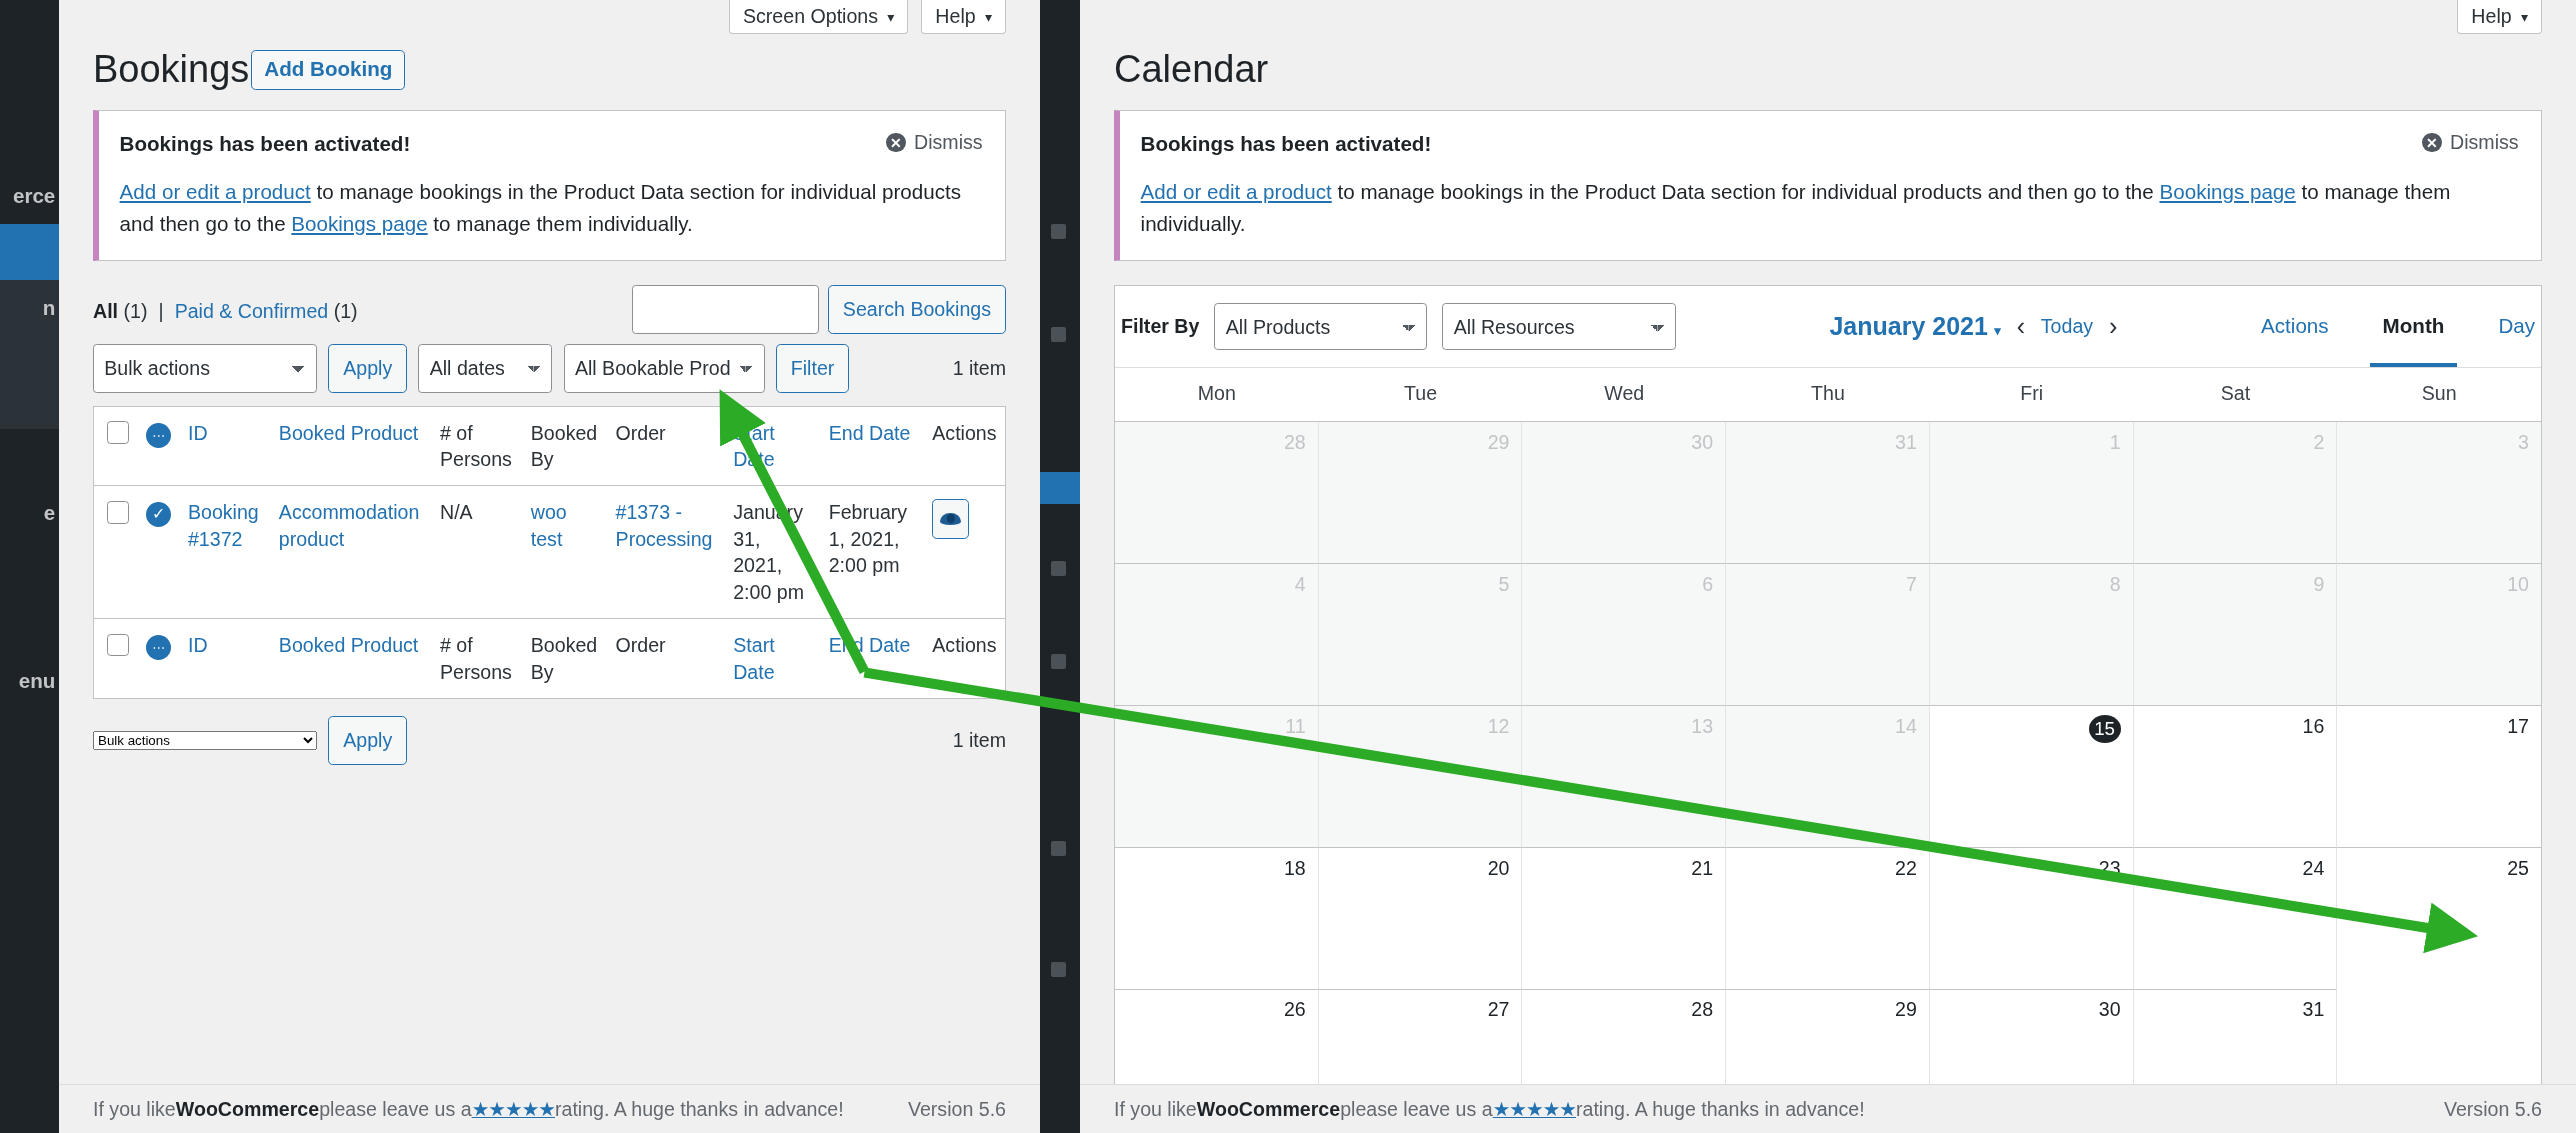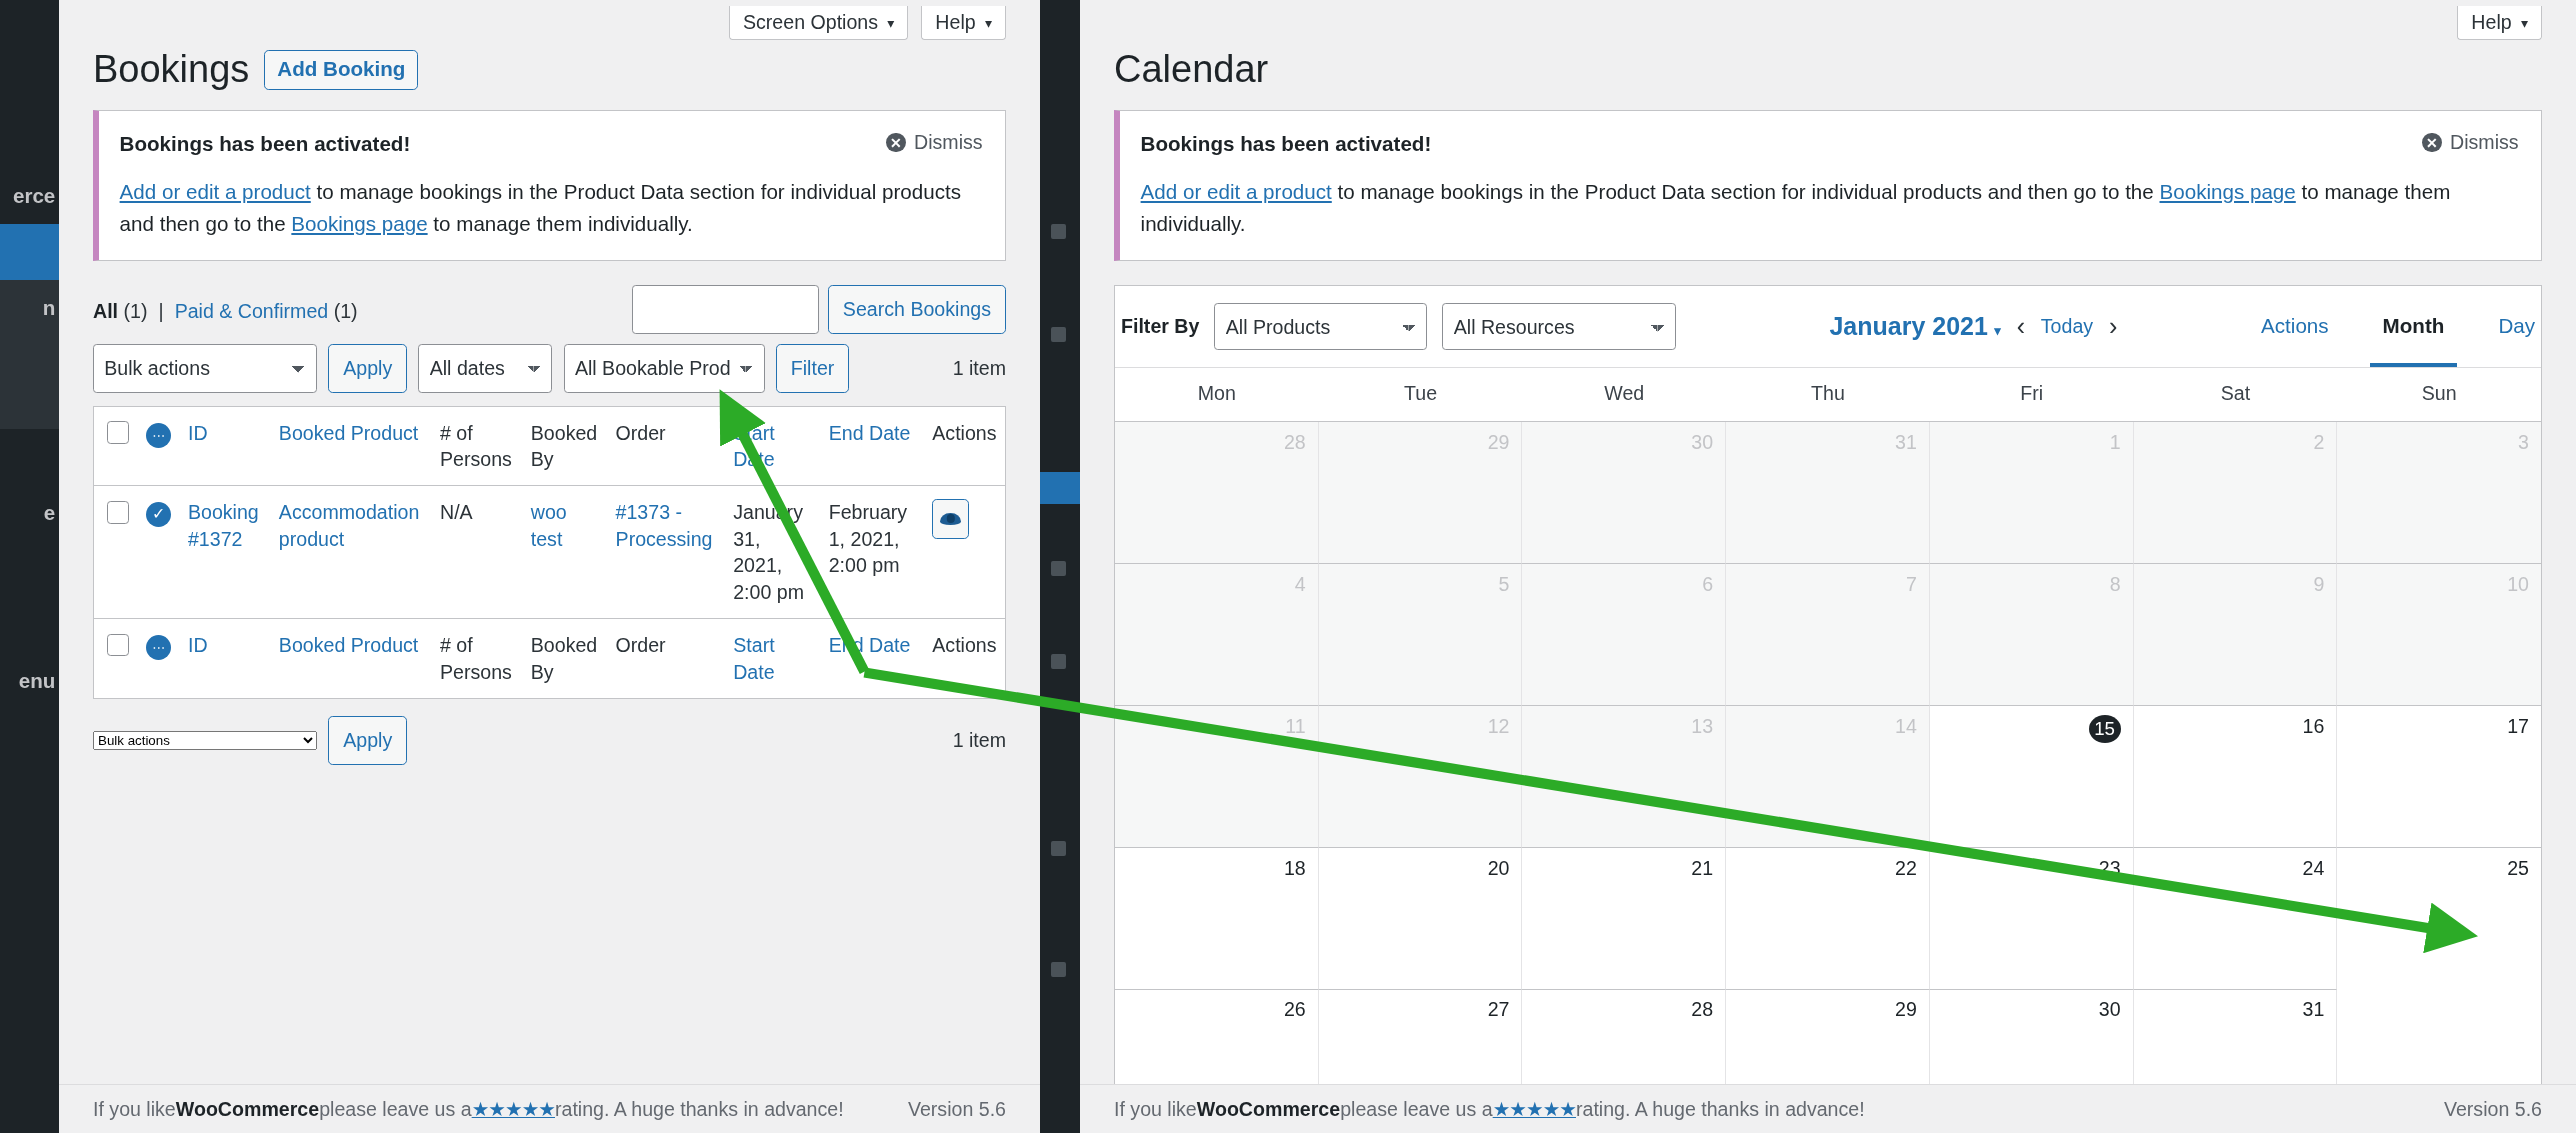--- a/index.html
+++ b/index.html
@@ -95,21 +95,21 @@
     left: 11.2px; width: 15px; height: 15px;
     background: #4a5258; border-radius: 1.9px;
   }
 
   
   .wrap { padding: 0 34px 0 34px; }
 
   .screen-meta {
     display: flex; justify-content: flex-end;
     gap: 13px;
-    padding: 6px 34px;
+    padding: 0 34px;
     height: 34px;
   }
   .meta-tab {
     background: #fff;
     border: 0.9px solid #c3c4c7;
     border-top: none;
     border-radius: 0 0 3.7px 3.7px;
     padding: 0 13px;
     height: 34px;
     display: flex; align-items: center;
@@ -118,21 +118,21 @@
     cursor: pointer;
   }
   .meta-tab .caret { margin-left: 9.3px; font-size: 14px; }
 
   h1.page-title {
     font-size: 38px;
     font-weight: 400;
     color: #1d2327;
     margin: 13px 0 17px 0;
     display: flex; align-items: center;
-    gap: 15px;
+    gap: 2px;
     line-height: 1.2;
   }
   .page-action-btn {
     font-size: 20.6px;
     font-weight: bold;
     color: #2271b1;
     background: #f6f7f7;
     border: 0.9px solid #2271b1;
     border-radius: 4.7px;
     padding: 5.6px 12px;

